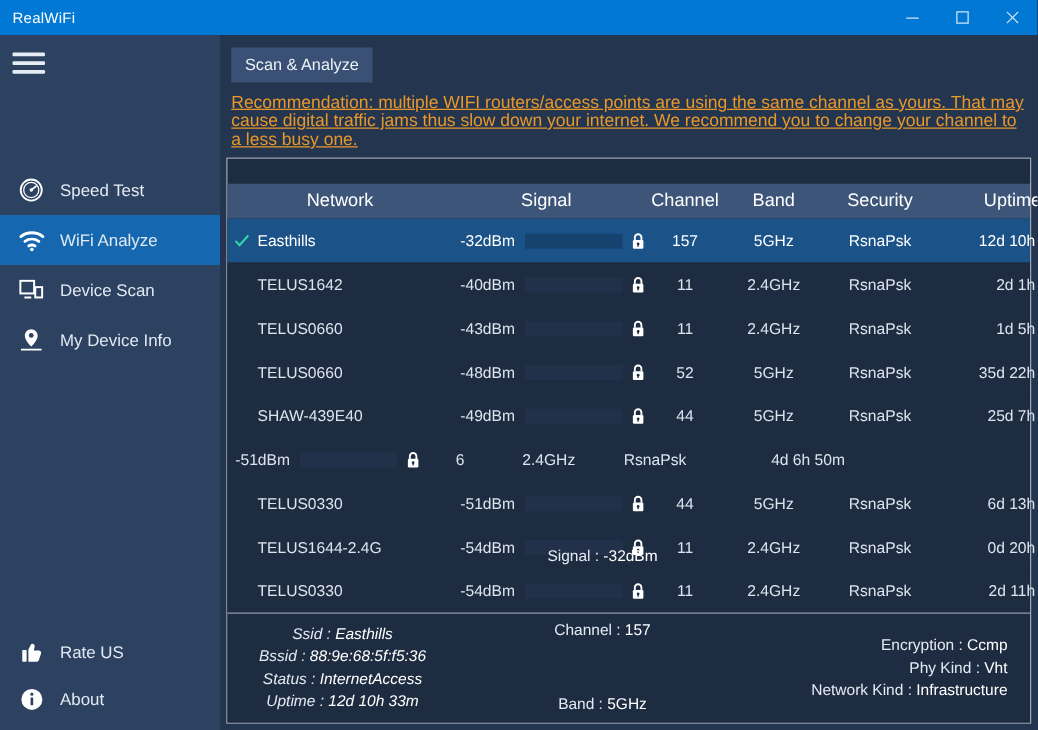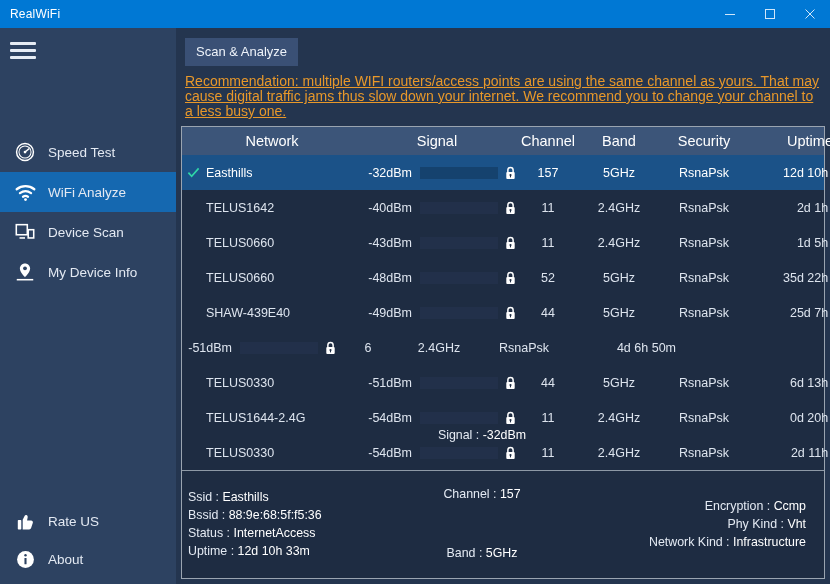--- a/index.html
+++ b/index.html
@@ -117,20 +117,21 @@
     min-height: 0;
   }
   .thead {
     display: flex;
     height: 28px;
     align-items: center;
     background: #3c5579;
     color: #ffffff;
     font-size: 14.5px;
     flex: 0 0 28px;
+    margin-top: 20px;
   }
   .thead > div { text-align: center; }
   .tbody {
     flex: 0 0 auto;
     background: #1e2c42;
   }
   .row {
     display: flex;
     align-items: center;
     height: 35px;
@@ -188,21 +189,21 @@
     align-items: center;
     padding: 4px 6px 6px 6px;
     min-height: 0;
   }
   .dcol {
     flex: 1 1 33.333%;
     display: flex; flex-direction: column;
     justify-content: center;
     gap: 4px;
   }
-  .dcol.c1 { text-align: left; padding-right: 38px; }
+  .dcol.c1 { text-align: center; padding-right: 38px; font-style: italic; }
   .dcol.c2 { text-align: center; padding-right: 42px; gap: 45px; }
   .dcol.c3 { text-align: right; padding-right: 12px; }
   .drow {
     color: #e4eaf3;
     font-size: 12.4px;
     white-space: nowrap;
   }
   .dlabel { color: #e4eaf3; }
   .dval   { color: #ffffff; }
 </style>

